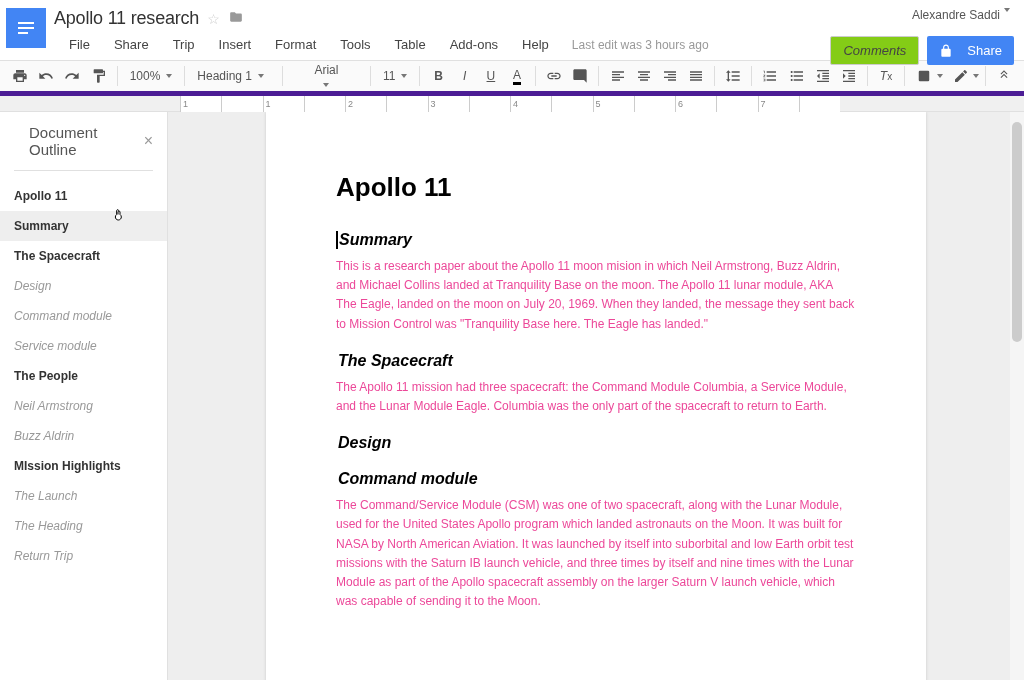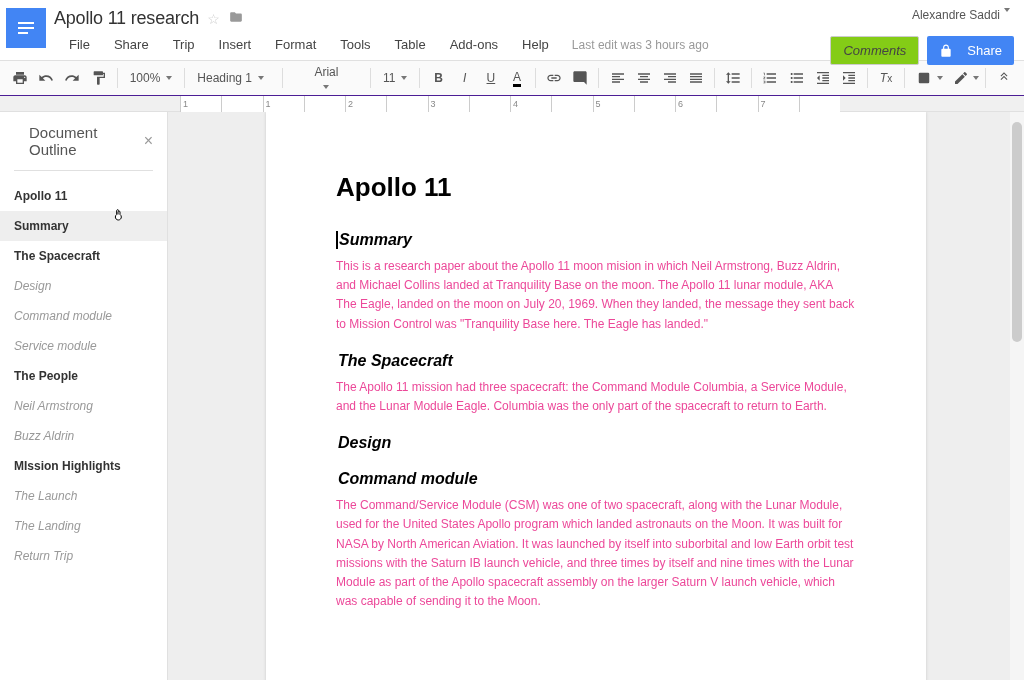--- a/index.html
+++ b/index.html
@@ -16,21 +16,21 @@
   .menubar { display: flex; gap: 2px; align-items: center; margin-top: 4px; font-size: 13px; }
   .menubar > div { padding: 4px 7px; color: #444; cursor: pointer; margin-left: 8px; }
   .last-edit { color: #999; margin-left: 14px; font-size: 12px; }
   .header-right { display: flex; align-items: center; gap: 8px; padding-top: 2px; }
   .account { font-size: 12px; color: #555; display: flex; align-items: flex-start; gap: 4px; padding-right: 4px; margin-bottom: 6px;}
   .head-right-buttons { display: flex; gap: 8px; }
   .comments-btn { border: 1px solid #ccc; background: #84cc16; padding: 6px 12px; font-size: 13px; color: #444; cursor: pointer; border-radius: 2px; font-style: italic; }
   .share-btn { background: #4285f4; color: #fff; border: none; padding: 6px 12px; font-size: 13px; cursor: pointer; display: flex; align-items: center; gap: 14px; border-radius: 2px; }
   .share-btn svg { width: 14px; height: 14px; }
 
-  .toolbar { display: flex; align-items: center; padding: 4px 8px; border-top: 1px solid #e0e0e0; border-bottom: 1px solid #4c1d95; background: #fafafa; height: 36px; gap: 2px; font-size: 12px; color: #555; }
+  .toolbar { display: flex; align-items: center; padding: 4px 8px; border-top: 1px solid #e0e0e0; border-bottom: 5px solid #4c1d95; background: #fafafa; height: 36px; gap: 2px; font-size: 12px; color: #555; }
   .tbtn { width: 26px; height: 26px; display: flex; align-items: center; justify-content: center; cursor: pointer; border-radius: 2px; }
   .tsep { width: 1px; height: 20px; background: #ddd; margin: 0 4px; }
   .tdrop { display: flex; align-items: center; padding: 0 6px; height: 26px; cursor: pointer; gap: 6px; }
   .dcaret { width: 0; height: 0; border-left: 3px solid transparent; border-right: 3px solid transparent; border-top: 4px solid #777; }
   .tspacer { flex: 1; }
 
   .ruler-row { background: #f0f0f0; height: 16px; border-bottom: 1px solid #e0e0e0; position: relative; font-size: 9px; color: #888; }
   .ruler { position: absolute; left: 180px; width: 660px; height: 16px; background: #fff; display: flex; }
   .ruler-tick { flex: 1; border-left: 1px solid #ccc; padding-left: 2px; line-height: 16px; }
 
@@ -282,21 +282,21 @@
         <div class="outline-item l1 active">Summary</div>
         <div class="outline-item l1">The Spacecraft</div>
         <div class="outline-item l2">Design</div>
         <div class="outline-item l2">Command module</div>
         <div class="outline-item l2">Service module</div>
         <div class="outline-item l1">The People</div>
         <div class="outline-item l2">Neil Armstrong</div>
         <div class="outline-item l2">Buzz Aldrin</div>
         <div class="outline-item l1">MIssion Highlights</div>
         <div class="outline-item l2">The Launch</div>
-        <div class="outline-item l2">The Landing</div>
+        <div class="outline-item l2">The Heading</div>
         <div class="outline-item l2">Return Trip</div>
       </div>
   </div>
   <div class="doc-area">
     <div class="page">
       <div class="h1">Apollo 11</div>
       <div id="sections">
           <div class="h2 cursor-heading">Summary</div>
           <div class="para">This is a research paper about the Apollo 11 moon mision in which Neil Armstrong, Buzz Aldrin, and Michael Collins landed at Tranquility Base on the moon. The Apollo 11 lunar module, AKA The Eagle, landed on the moon on July 20, 1969. When they landed, the message they sent back to Mission Control was "Tranquility Base here. The Eagle has landed."</div>
           <div class="h2">The Spacecraft</div>

